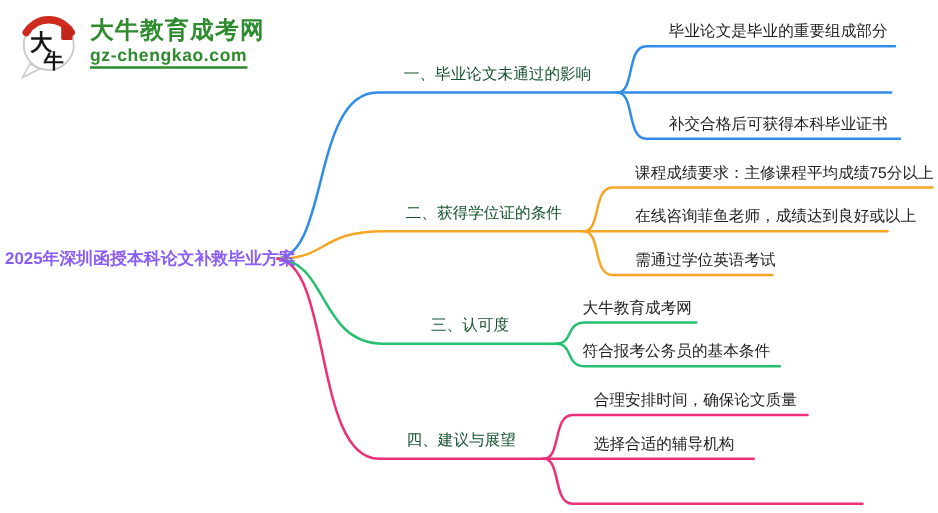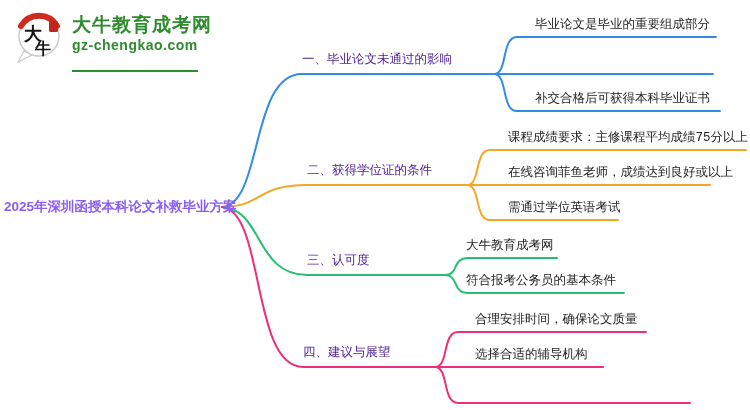--- a/index.html
+++ b/index.html
@@ -6,34 +6,33 @@
   #stage{
     position:relative;width:750px;height:410px;background:#ffffff;overflow:hidden;
     font-family:"Liberation Sans","DejaVu Sans",sans-serif;
   }
   #connectors{position:absolute;left:0;top:0;width:750px;height:410px;}
   .root{
     position:absolute;left:4px;top:196px;width:218px;height:22px;line-height:22px;
     font-size:13.5px;font-weight:bold;color:#8b5cf6;text-align:center;white-space:nowrap;
   }
   .blabel{
-    position:absolute;height:20px;line-height:20px;font-size:12.5px;color:#4c1d95;
-    white-space:nowrap;font-family:Liberation Serif, serif;
+    position:absolute;height:20px;line-height:20px;font-size:12.5px;color:#14532d;
+    text-align:center;white-space:nowrap;font-family:Liberation Serif, serif;
   }
   .leaf{
     position:absolute;height:18px;line-height:18px;font-size:12.5px;color:#1e1e1e;
     white-space:nowrap;
-    font-family:Liberation Mono, monospace;
   }
   .logo{position:absolute;left:13px;top:9px;display:flex;align-items:flex-start;}
   .brand{margin-left:5px;padding-top:5px;}
   .brand-name{font-size:19px;font-weight:bold;color:#2E8B2E;letter-spacing:1px;line-height:22px;}
   .brand-url{
     display:inline-block;font-size:14px;font-weight:bold;color:#2E8B2E;
-    border-bottom:2px solid #2E8B2E;padding-bottom:17px;line-height:16px;letter-spacing:0.5px;
+    border-bottom:2px solid #2E8B2E;padding-bottom:1px;line-height:16px;letter-spacing:0.5px;
   }
 </style>
 </head>
 <body>
 
 <div id="stage">
 
   <svg id="connectors" viewBox="0 0 750 410" xmlns="http://www.w3.org/2000/svg">
     <g fill="none" stroke-width="2" stroke-linecap="round" stroke="#318CE7">
       <path d="M222,207 C263,204 250,74 302,74 L494,74"></path>

